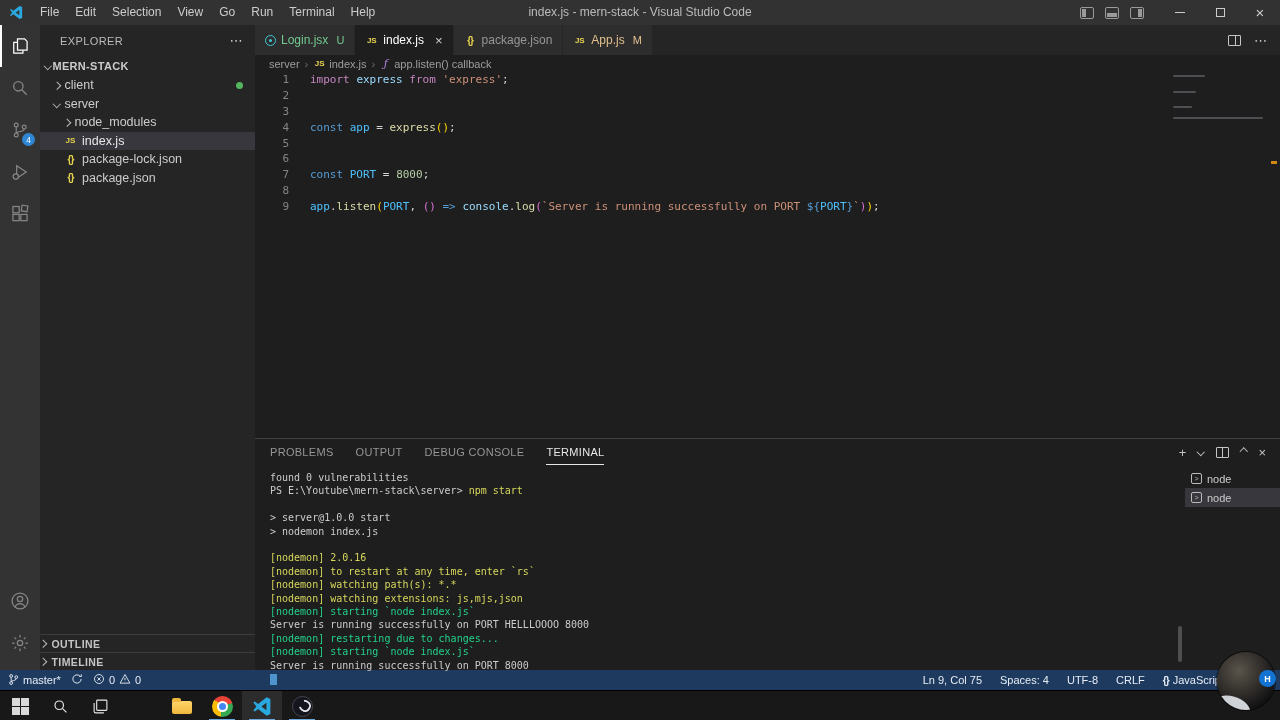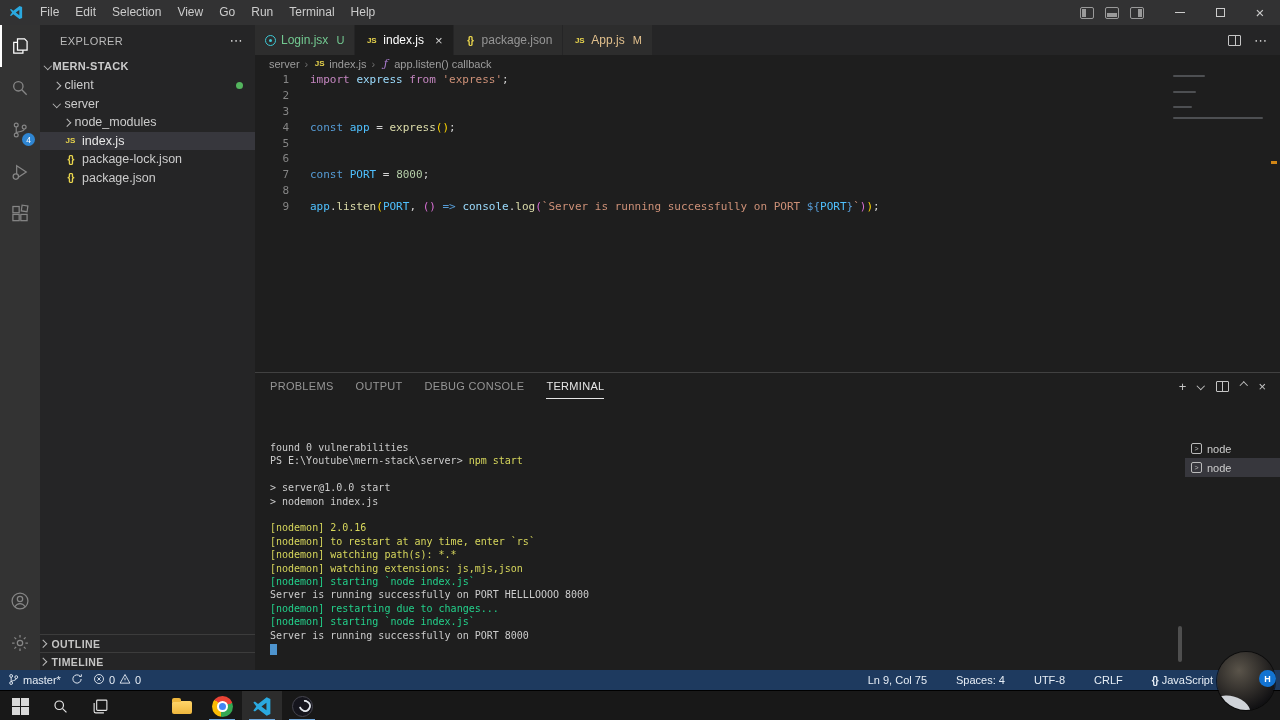--- a/index.html
+++ b/index.html
@@ -83,21 +83,21 @@
   .gutter-num{flex:none;width:34px;text-align:right;color:#858585;}
   .code-content{margin-left:21px;}
   .tk-kw{color:#569cd6;}   .tk-kw2{color:#c586c0;}  .tk-var{color:#9cdcfe;}
   .tk-cvar{color:#4fc1ff;} .tk-fn{color:#dcdcaa;}   .tk-str{color:#ce9178;}
   .tk-num{color:#b5cea8;}  .tk-fg{color:#d4d4d4;}   .tk-b1{color:#ffd700;}  .tk-b2{color:#da70d6;}
   .minimap{position:absolute;top:3px;right:15px;width:92px;}
   .mm-bar{height:2px;margin-bottom:3.2px;background:#75787e;opacity:.55;border-radius:1px;}
   .ruler-mark{position:absolute;right:3px;top:89px;width:6px;height:3px;background:#d18616;}
 
   
-  .panel{height:298px;flex:none;border-top:1px solid #414141;display:flex;flex-direction:column;background:#1e1e1e;gap:36px;}
+  .panel{height:232px;flex:none;border-top:1px solid #414141;display:flex;flex-direction:column;background:#1e1e1e;}
   .panel-header{height:26px;display:flex;align-items:center;padding-left:15px;flex:none;}
   .panel-tabs{display:flex;}
   .panel-tab{margin-right:22px;font-size:11px;color:#969696;letter-spacing:.3px;height:26px;line-height:26px;}
   .panel-tab.active{color:#e7e7e7;border-bottom:1px solid #e7e7e7;}
   .panel-actions{margin-left:auto;display:flex;align-items:center;gap:12px;padding-right:14px;color:#c5c5c5;font-size:13px;}
   .panel-actions .chev{border-color:#c5c5c5;width:5.5px;height:5.5px;}
   .panel-body{flex:1;display:flex;position:relative;min-height:0;}
   .terminal{flex:1;padding:6px 0 0 15px;font-family:"DejaVu Sans Mono","Liberation Mono",monospace;
     font-size:10px;line-height:13.4px;white-space:pre;min-width:0;}
   .t-d{color:#cccccc;} .t-y{color:#d7d75c;} .t-g{color:#23d18b;}
@@ -106,21 +106,21 @@
   .term-list{width:95px;flex:none;padding-top:4px;font-size:11px;}
   .term-item{height:19px;display:flex;align-items:center;gap:5px;padding-left:6px;color:#cccccc;}
   .term-item.selected{background:#37373d;}
   .term-icon{width:11px;height:11px;border:1px solid #bbbbbb;border-radius:2px;font-size:7px;line-height:9px;text-align:center;color:#bbbbbb;flex:none;}
 
   
   .statusbar{height:20px;background:#1e3a5f;display:flex;align-items:center;font-size:11px;color:#e6edf5;
     padding:0 26px 0 8px;flex:none;}
   .sb-left{display:flex;align-items:center;gap:10px;}
   .sb-item{display:flex;align-items:center;gap:4px;white-space:nowrap;}
-  .sb-right{margin-left:auto;display:flex;align-items:flex-end;gap:29px;}
+  .sb-right{margin-left:auto;display:flex;align-items:flex-end;gap:18px;}
   .lang-braces{font-weight:bold;font-size:10px;letter-spacing:-1px;}
 
   
   .taskbar{height:30px;background:#181818;border-top:1px solid #000;display:flex;align-items:center;flex:none;}
   .tb-icons{display:flex;height:100%;}
   .tb-btn{width:40px;height:30px;display:flex;align-items:center;justify-content:center;position:relative;color:#e6e6e6;}
   .tb-btn.app-gap{margin-left:42px;}
   .tb-btn.running::after{content:'';position:absolute;left:7px;right:7px;bottom:0;height:2px;background:#6fa8dc;}
   .tb-btn.active-app{background:rgba(255,255,255,.09);}
   .win-logo{display:grid;grid-template-columns:8px 8px;grid-template-rows:8px 8px;gap:1px;}
@@ -161,20 +161,21 @@
     <div class="menus" id="menus">
         <span class="menu-item">File</span>
         <span class="menu-item">Edit</span>
         <span class="menu-item">Selection</span>
         <span class="menu-item">View</span>
         <span class="menu-item">Go</span>
         <span class="menu-item">Run</span>
         <span class="menu-item">Terminal</span>
         <span class="menu-item">Help</span>
       </div>
+    <div class="window-title">index.js - mern-stack - Visual Studio Code</div>
     <div class="tb-right">
       <div class="layout-icons">
         <span class="lo-icon lo-left">
             <i></i>
           </span>
         <span class="lo-icon lo-bottom">
             <i></i>
           </span>
         <span class="lo-icon lo-right">
             <i></i>

